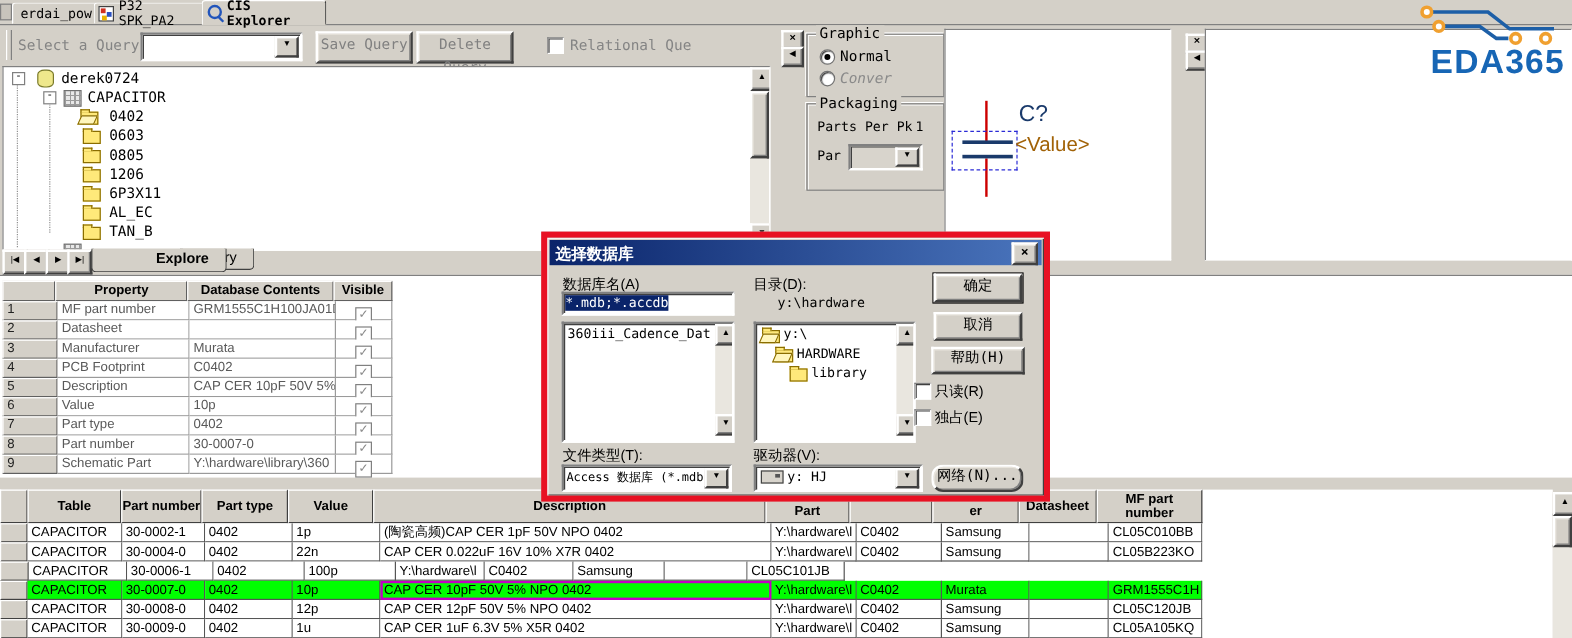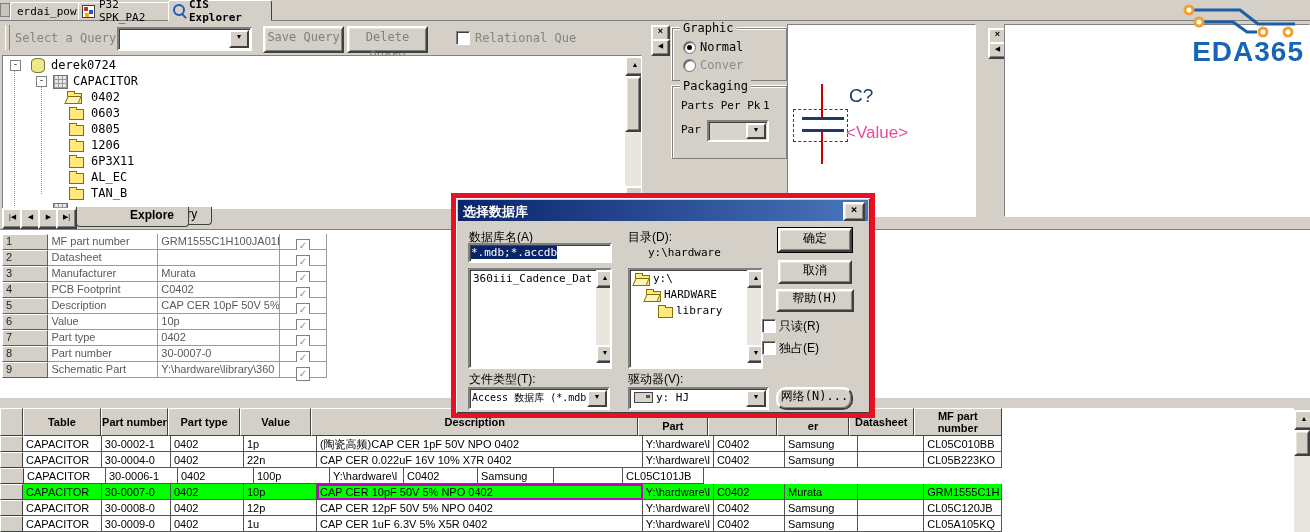--- a/index.html
+++ b/index.html
@@ -155,61 +155,67 @@
   </div>
   <div class="abs" style="left:150px;top:207px;width:60px;height:17px;background:#d4d0c8;border:1px solid #404040;border-top:none;border-radius:0 0 4px 4px;text-align:center;font-size:12px;line-height:15px;">
     <span>Query</span>
   </div>
 
   <div class="grp" style="left:672px;top:28px;width:113px;height:51px;">
     <span class="grp-label">Graphic</span>
     <span class="rad sel" style="left:10px;top:12px;"></span>
     <span class="abs mono" style="left:27px;top:11px;font-size:12px;">Normal</span>
     <span class="rad" style="left:10px;top:30px;"></span>
-    <span class="abs mono" style="left:27px;top:29px;font-size:12px;color:#8a8a8a;">Conver</span>
+    <span class="abs mono" style="left:27px;top:29px;font-size:12px;color:#8a8a8a;font-style:italic;">Conver</span>
   </div>
 
   <div class="grp" style="left:672px;top:86px;width:113px;height:71px;">
     <span class="grp-label">Packaging</span>
     <span class="abs mono" style="left:8px;top:12px;font-size:11px;">Parts Per Pk</span>
     <span class="abs mono" style="left:90px;top:12px;font-size:11px;">1</span>
     <span class="abs mono" style="left:8px;top:36px;font-size:11px;">Par</span>
     <div class="abs sunk" style="left:34px;top:33px;width:58px;height:18px;background:#d8d4cc;">
       <span class="combo-btn"></span>
     </div>
   </div>
 
   <div class="abs" style="left:787px;top:24px;width:187px;height:191px;background:#fff;border:1px solid;border-color:#808080 #fff #fff #808080;overflow:hidden;">
     <div class="abs" style="left:33px;top:59px;width:2px;height:34px;background:#cc0000;"></div>
     <div class="abs" style="left:33px;top:107px;width:2px;height:32px;background:#cc0000;"></div>
     <div class="abs" style="left:14px;top:92px;width:42px;height:3px;background:#1a3a6b;"></div>
     <div class="abs" style="left:14px;top:104px;width:42px;height:3px;background:#1a3a6b;"></div>
     <div class="abs" style="left:5px;top:84px;width:53px;height:31px;border:1px dashed #2b2bd6;"></div>
     <span class="abs" style="left:61px;top:60px;font-size:19px;color:#1a3a6b;">C?</span>
-    <span class="abs" style="left:58px;top:98px;font-size:17px;color:#ec4899;">&lt;Value&gt;</span>
+    <span class="abs" style="left:58px;top:86px;font-size:17px;color:#a16207;">&lt;Value&gt;</span>
   </div>
 
   <div class="abs sb-btn" style="left:988px;top:28px;width:15px;height:13px;font-size:9px;line-height:9px;font-weight:bold;">×</div>
   <div class="abs sb-btn sb-lt" style="left:988px;top:42px;width:15px;height:13px;"></div>
 
   <div class="abs" style="left:1004px;top:24px;width:304px;height:191px;background:#fff;border:1px solid;border-color:#808080 #fff #fff #808080;"></div>
   <div class="abs" style="left:1145px;top:0;width:163px;height:78px;z-index:6;">
     <svg width="163" height="40">
       <polyline points="48,10 95,10 113,24 150,24" fill="none" stroke="#1d5fa7" stroke-width="3"></polyline>
       <polyline points="58,22 88,22 102,32 112,32" fill="none" stroke="#1d5fa7" stroke-width="3"></polyline>
       <circle cx="44" cy="10" r="4" fill="#fff" stroke="#f0a030" stroke-width="3"></circle>
       <circle cx="54" cy="22" r="4" fill="#fff" stroke="#f0a030" stroke-width="3"></circle>
       <circle cx="118" cy="32" r="4" fill="#fff" stroke="#f0a030" stroke-width="3"></circle>
       <circle cx="143" cy="32" r="4" fill="#fff" stroke="#f0a030" stroke-width="3"></circle>
     </svg>
     <div style="position:absolute;right:4px;top:36px;font-size:28px;font-weight:bold;color:#1766b5;letter-spacing:1px;">EDA365</div>
   </div>
 
   <div class="abs" style="left:0;top:229px;width:1310px;height:168px;background:#fff;border-top:1px solid #808080;"></div>
   <div class="abs" style="left:2px;top:234px;width:325px;">
+    <div class="prow" style="height:17px;">
+      <div class="q0 phd"></div>
+      <div class="q1 phd">Property</div>
+      <div class="q2 phd">Database Contents</div>
+      <div class="q3 phd">Visible</div>
+    </div>
     <div class="prow">
         <div class="q0 prh">1</div>
         <div class="q1 pcell">MF part number</div>
         <div class="q2 pcell">GRM1555C1H100JA01D</div>
         <div class="q3 pvis"><span class="chk12"></span></div>
       </div>
     <div class="prow">
         <div class="q0 prh">2</div>
         <div class="q1 pcell">Datasheet</div>
         <div class="q2 pcell"></div>

